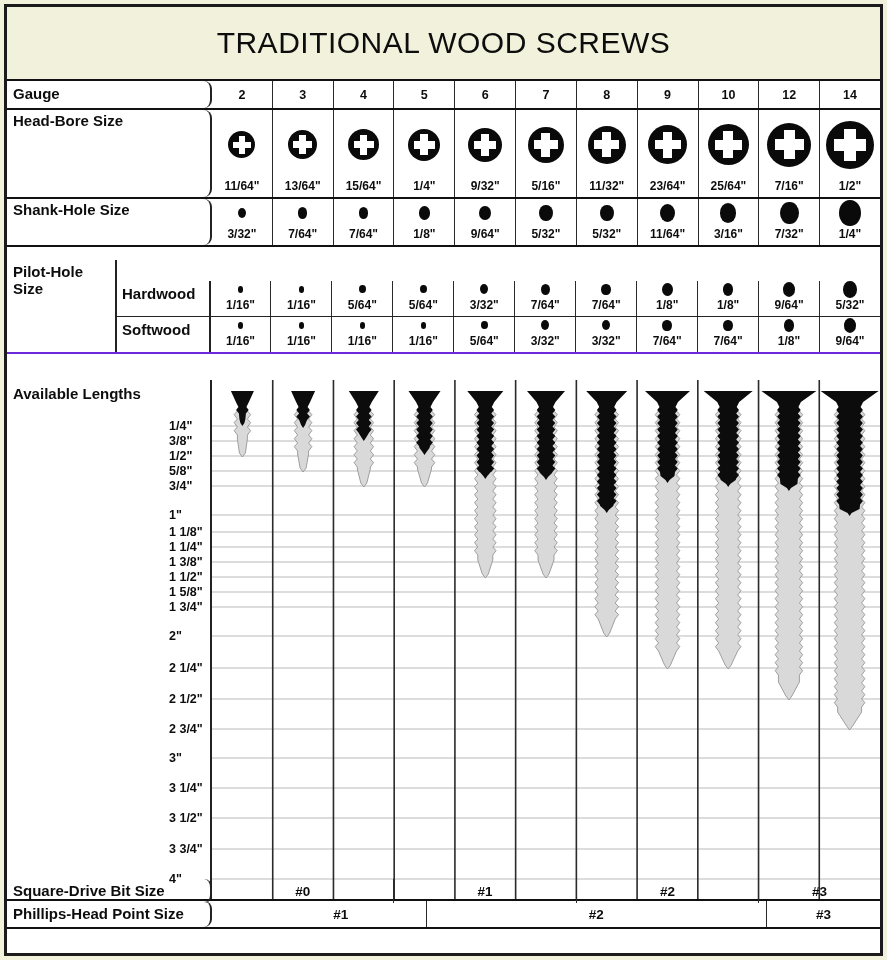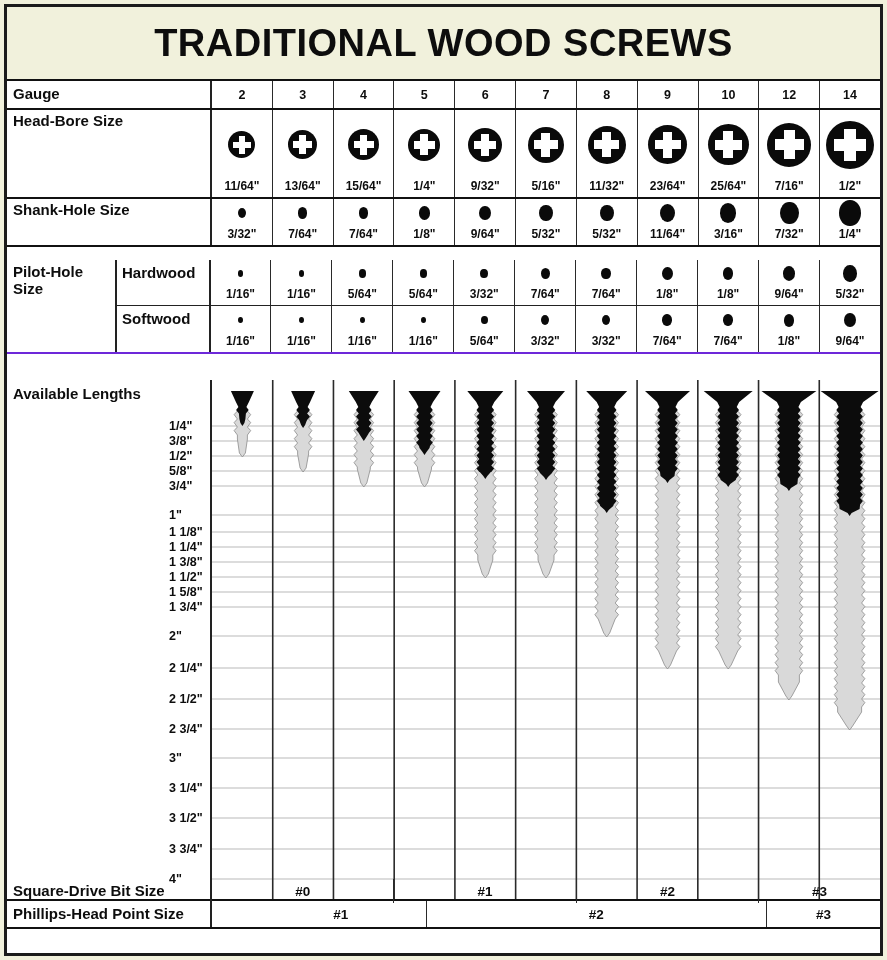--- a/index.html
+++ b/index.html
@@ -11,50 +11,50 @@
   }
   .frame{
     position:absolute;left:4px;top:4px;width:873px;height:946px;
     border:3px solid #1b1b1b;background:#ffffff;box-sizing:content-box;
   }
   .row{position:absolute;left:0;width:873px;display:flex;box-sizing:border-box;}
   .title-band{
     top:0;height:74px;background:#f1f1dc;border-bottom:2px solid #111;
     display:flex;align-items:center;justify-content:center;
   }
-  .title-band span{font-size:38px;font-weight:bold;letter-spacing:.5px;}
+  .title-band span{font-size:30px;font-weight:normal;letter-spacing:.5px;}
   #row-gauge   {top:74px;height:29px;border-bottom:2px solid #111;}
   #row-headbore{top:103px;height:89px;border-bottom:2px solid #111;}
   #row-shank   {top:192px;height:48px;border-bottom:2px solid #111;}
   #row-pilot   {top:253px;height:94px;border-bottom:2px solid #6d28d9;}
   #row-avail   {top:373px;height:521px;border-bottom:2px solid #111;}
   #row-phillips{top:894px;height:28px;border-bottom:2px solid #111;gap:44px;}
   #row-square  {top:872px;height:24px;}
   .label-cell{
     width:205px;flex:0 0 205px;border-right:2px solid #222;box-sizing:border-box;
-    font-weight:bold;font-size:15px;padding:3px 0 0 6px;line-height:1.1;
+    font-weight:bold;font-size:15px;padding:3px 0 0 6px;line-height:1.1;border-radius:8px;
   }
   .label-cell.vcenter{display:flex;align-items:center;padding-top:0;}
   .cols{flex:1;display:flex;}
   .col{flex:1;border-left:1.5px solid #2a2a2a;box-sizing:border-box;
        display:flex;flex-direction:column;align-items:center;}
   .col.first{border-left:none;}
   .gauge-num{flex:1;display:flex;align-items:center;justify-content:center;
              font-weight:bold;font-size:12.5px;}
   .icon-area{flex:1;display:flex;align-items:center;justify-content:center;width:100%;}
   .size-lbl{font-weight:bold;font-size:12px;padding-bottom:4px;white-space:nowrap;}
   .hb-circle{position:relative;background:#0a0a0a;border-radius:50%;}
   .hb-bar{position:absolute;background:#ffffff;}
   .dot{background:#0a0a0a;border-radius:50%;}
   
   .pilot-main-label{width:110px;flex:0 0 110px;border-right:2px solid #222;
        box-sizing:border-box;font-weight:bold;font-size:15px;padding:3px 0 0 6px;line-height:1.15;}
   .pilot-right{flex:1;display:flex;flex-direction:column;}
   .pilot-subrow{display:flex;box-sizing:border-box;height:59.5px;}
-  .pilot-subrow.top{border-bottom:1.5px solid #222;}
+  .pilot-subrow.top{border-bottom:1.5px solid #222;margin-top:21px;}
   .pilot-sublabel{width:93.5px;flex:0 0 93.5px;border-right:2px solid #222;
        box-sizing:border-box;font-weight:bold;font-size:15px;padding:4px 0 0 5px;}
   
   .avail-label-col{width:205px;flex:0 0 205px;border-right:2px solid #222;
        box-sizing:border-box;position:relative;}
   .avail-header{font-weight:bold;font-size:15px;padding:5px 0 0 6px;}
   .len-lbl{position:absolute;left:162px;font-weight:bold;font-size:12.5px;
        line-height:16px;white-space:nowrap;}
   .avail-screws{flex:1;position:relative;}
   .avail-screws svg{display:block;width:100%;height:100%;}

